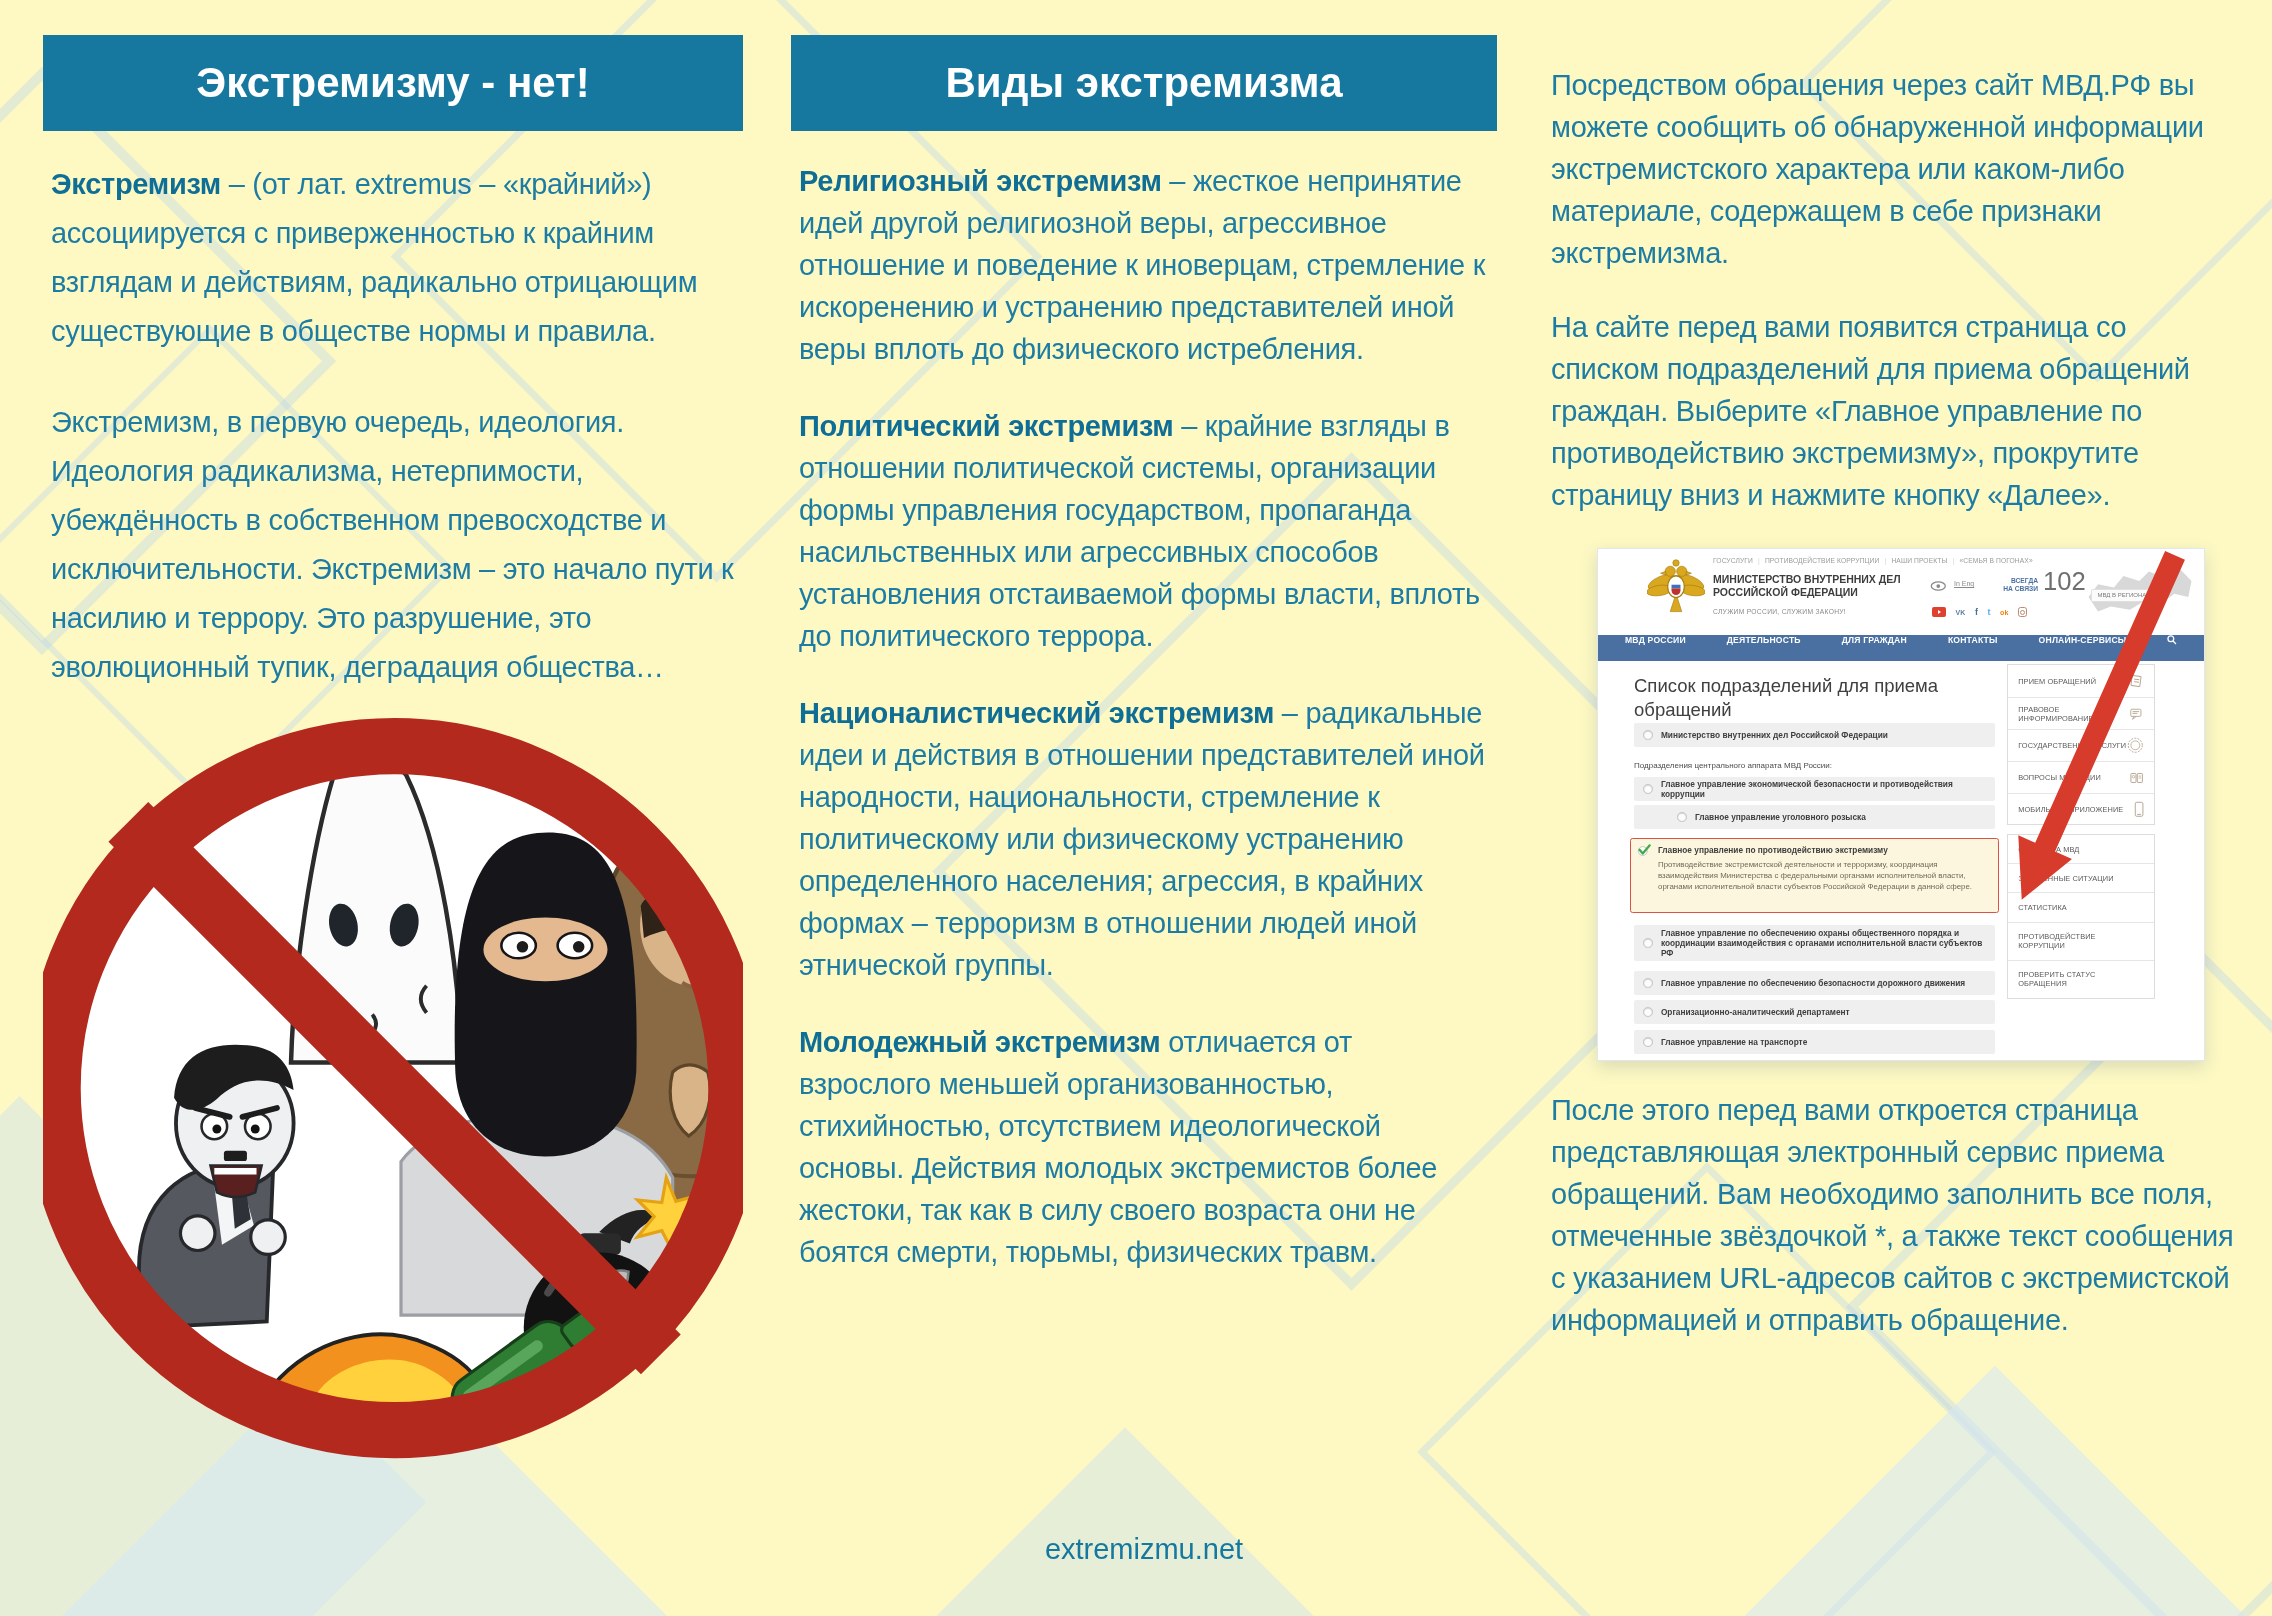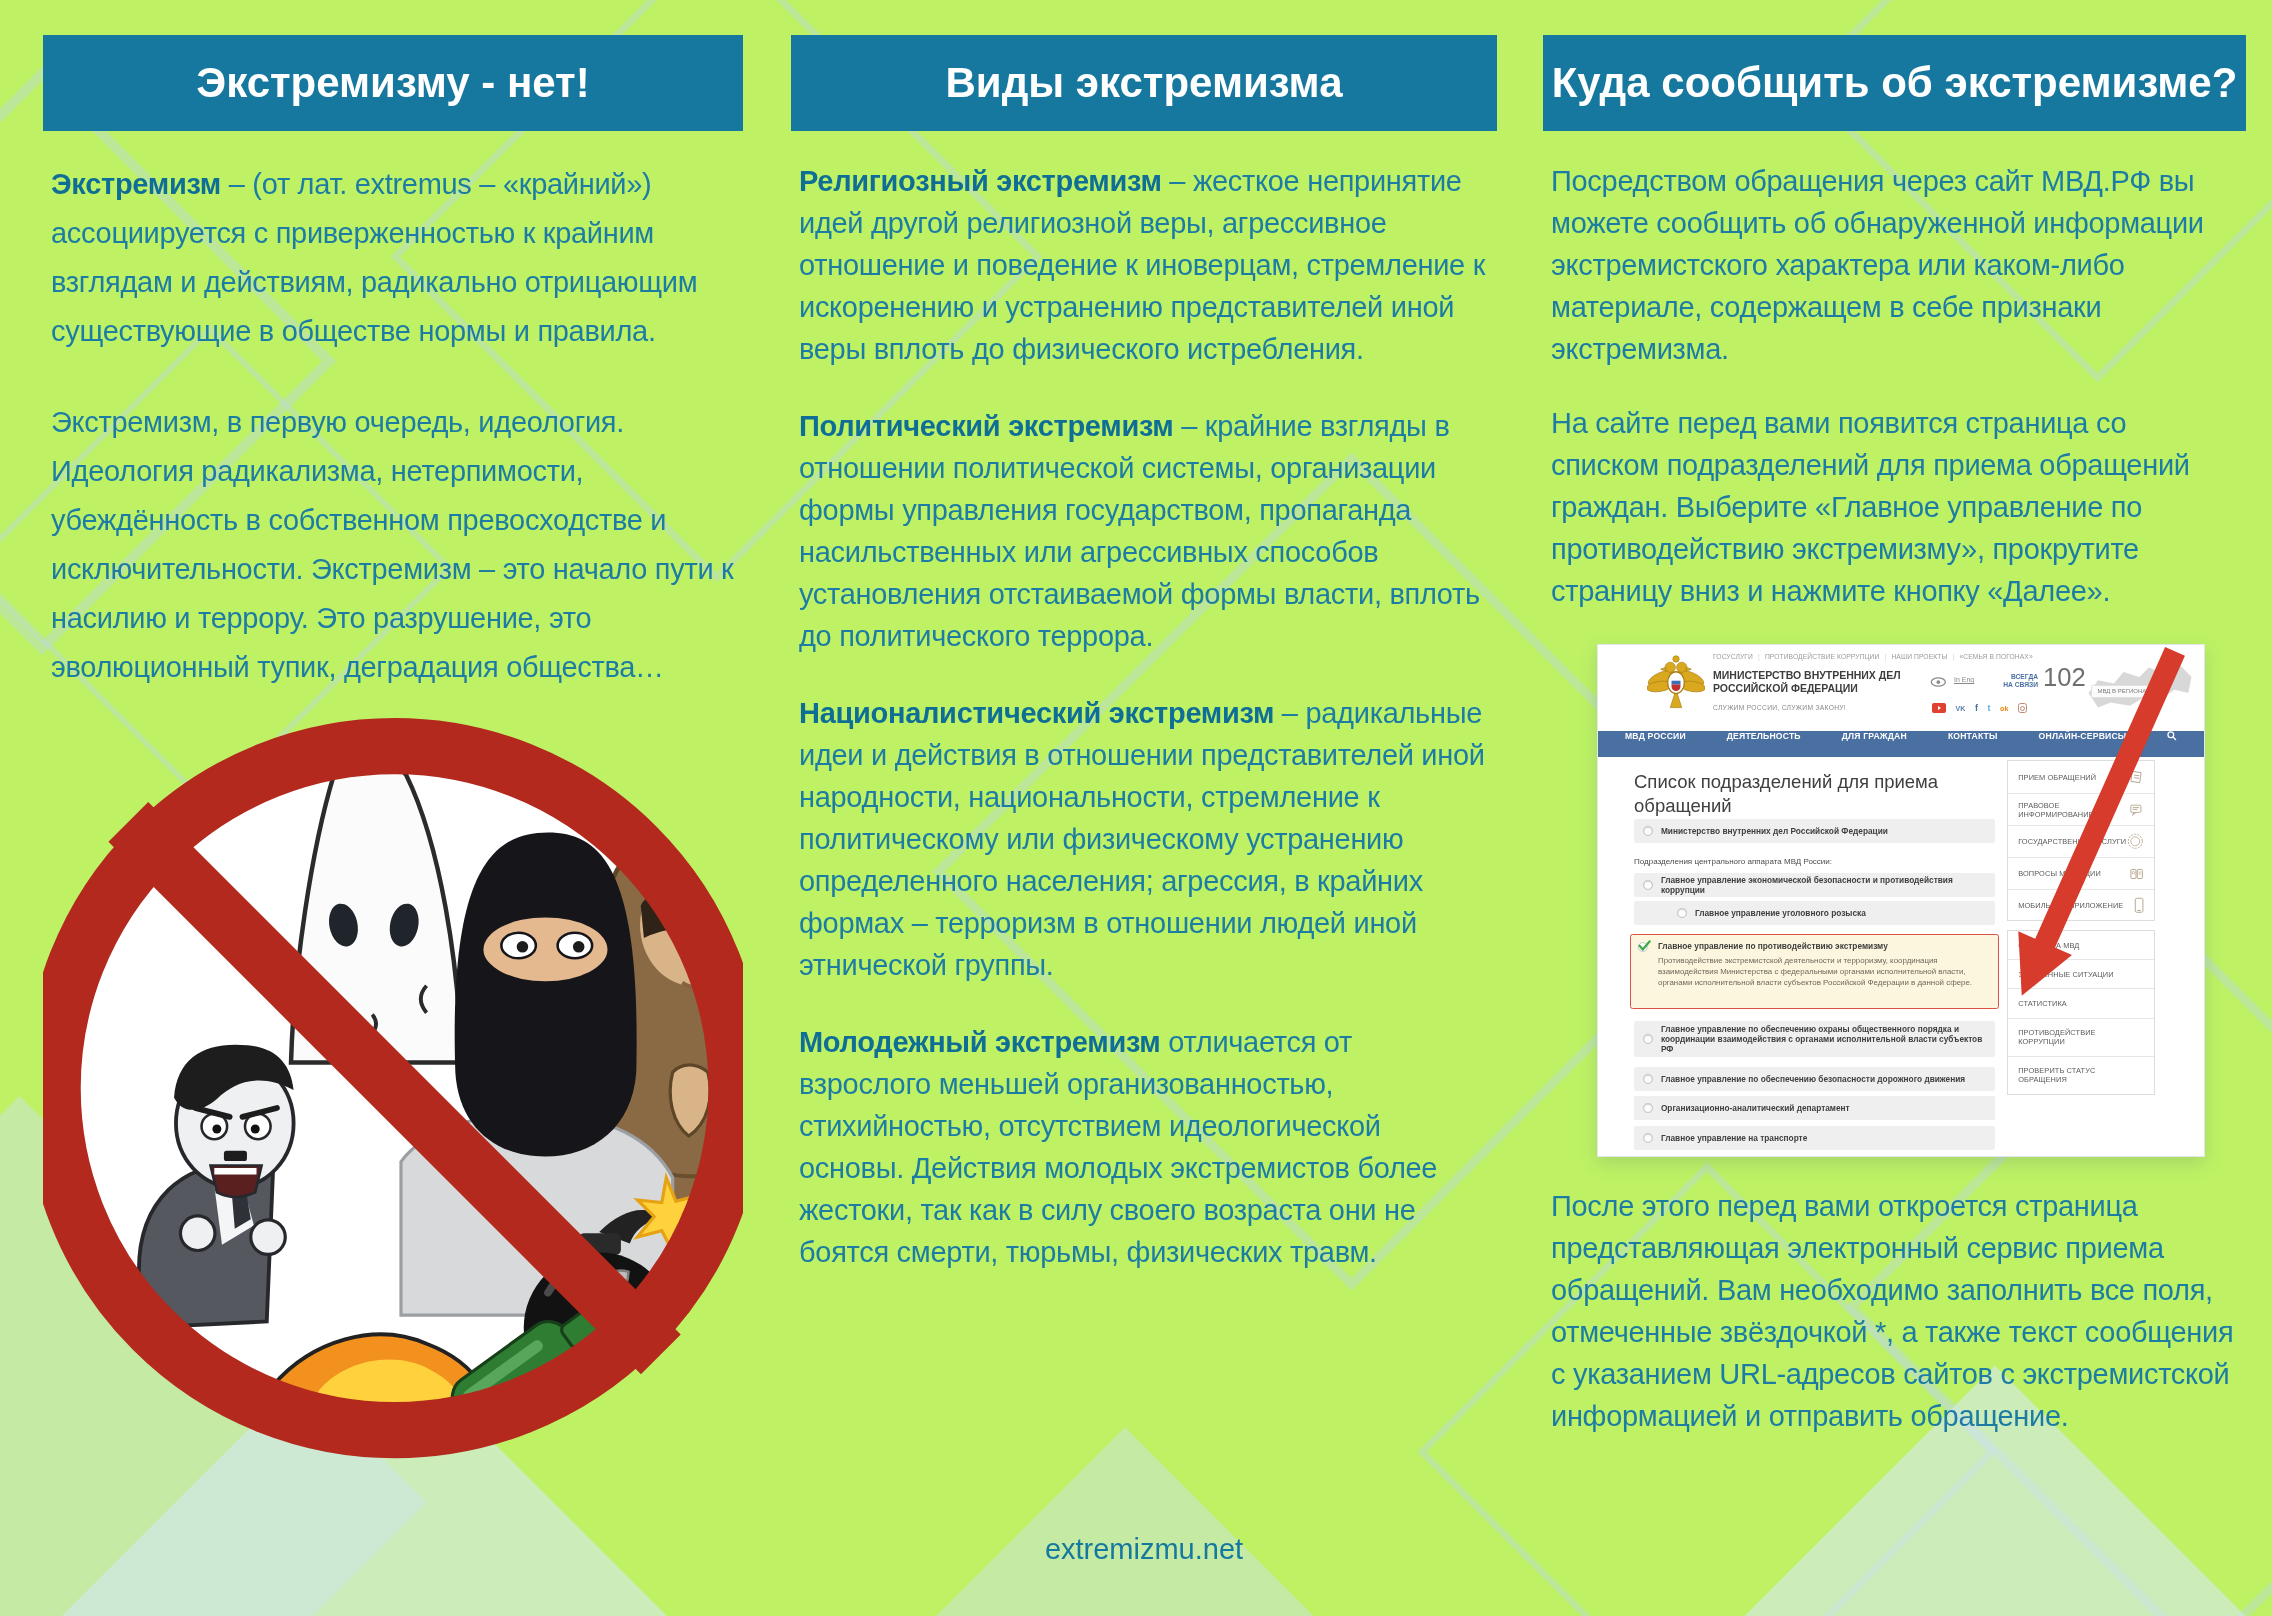--- a/index.html
+++ b/index.html
@@ -1,17 +1,17 @@
 <!DOCTYPE html>
 <html lang="ru" style="font-size:10.2px"><head>
 <meta charset="utf-8">
 <title>Экстремизму - нет!</title>
 <style>
   html,body{margin:0;padding:0;background:#e8eef5;}
-  .poster{position:relative;width:2273px;height:1616px;background:#bef264;overflow:hidden;
+  .poster{position:relative;width:2273px;height:1616px;background:#fef9c3;overflow:hidden;
           font-family:"Liberation Sans","DejaVu Sans",sans-serif;}
   
   .decor{position:absolute;border:10.2px solid rgba(186,212,236,.38);transform:rotate(45deg);z-index:0;}
   .decor.fill{background:rgba(203,224,242,.45);border:none;}
   .decor.fill2{background:rgba(214,231,244,.6);border:none;}
   
   .col{position:absolute;top:35px;z-index:1;}
   #col1{left:43px;width:700px;}
   #col2{left:791px;width:706px;}
   #col3{left:1543px;width:703px;}
@@ -185,23 +185,20 @@
     <div class="colhead">
       <h1>Виды экстремизма</h1>
     </div>
     <p class="btext" style="margin-top:29px;"><b>Религиозный экстремизм</b><span> – жесткое непринятие идей другой религиозной веры, агрессивное отношение и поведение к иноверцам, стремление к искоренению и устранению представителей иной веры вплоть до физического истребления.</span></p>
     <p class="btext" style="margin-top:35px;"><b>Политический экстремизм</b><span> – крайние взгляды в отношении политической системы, организации формы управления государством, пропаганда насильственных или агрессивных способов установления отстаиваемой формы власти, вплоть до политического террора.</span></p>
     <p class="btext" style="margin-top:35px;"><b>Националистический экстремизм</b><span> – радикальные идеи и действия в отношении представителей иной народности, национальности, стремление к политическому или физическому устранению определенного населения; агрессия, в крайних формах – терроризм в отношении людей иной этнической группы.</span></p>
     <p class="btext" style="margin-top:35px;"><b>Молодежный экстремизм</b><span> отличается от взрослого меньшей организованностью, стихийностью, отсутствием идеологической основы. Действия молодых экстремистов более жестоки, так как в силу своего возраста они не боятся смерти, тюрьмы, физических травм.</span></p>
   </section>
 
   <section class="col" id="col3">
-    <div class="colhead">
-      <h1>Куда сообщить об экстремизме?</h1>
-    </div>
     <p class="btext" style="margin-top:29px;">Посредством обращения через сайт МВД.РФ вы можете сообщить об обнаруженной информации экстремистского характера или каком-либо материале, содержащем в себе признаки экстремизма.</p>
     <p class="btext" style="margin-top:32px;">На сайте перед вами появится страница со списком подразделений для приема обращений граждан. Выберите «Главное управление по противодействию экстремизму», прокрутите страницу вниз и нажмите кнопку «Далее».</p>
 
     <div class="mvd-card">
 
       <svg class="mvd-emblem" width="58" height="64" viewBox="0 0 90 100">
         <g fill="#d9a81f" stroke="#a87d12" stroke-width="1">
           <ellipse cx="22" cy="44" rx="22" ry="9" transform="rotate(-24 22 44)"></ellipse>
           <ellipse cx="19" cy="57" rx="20" ry="8" transform="rotate(-8 19 57)"></ellipse>
           <ellipse cx="68" cy="44" rx="22" ry="9" transform="rotate(24 68 44)"></ellipse>

